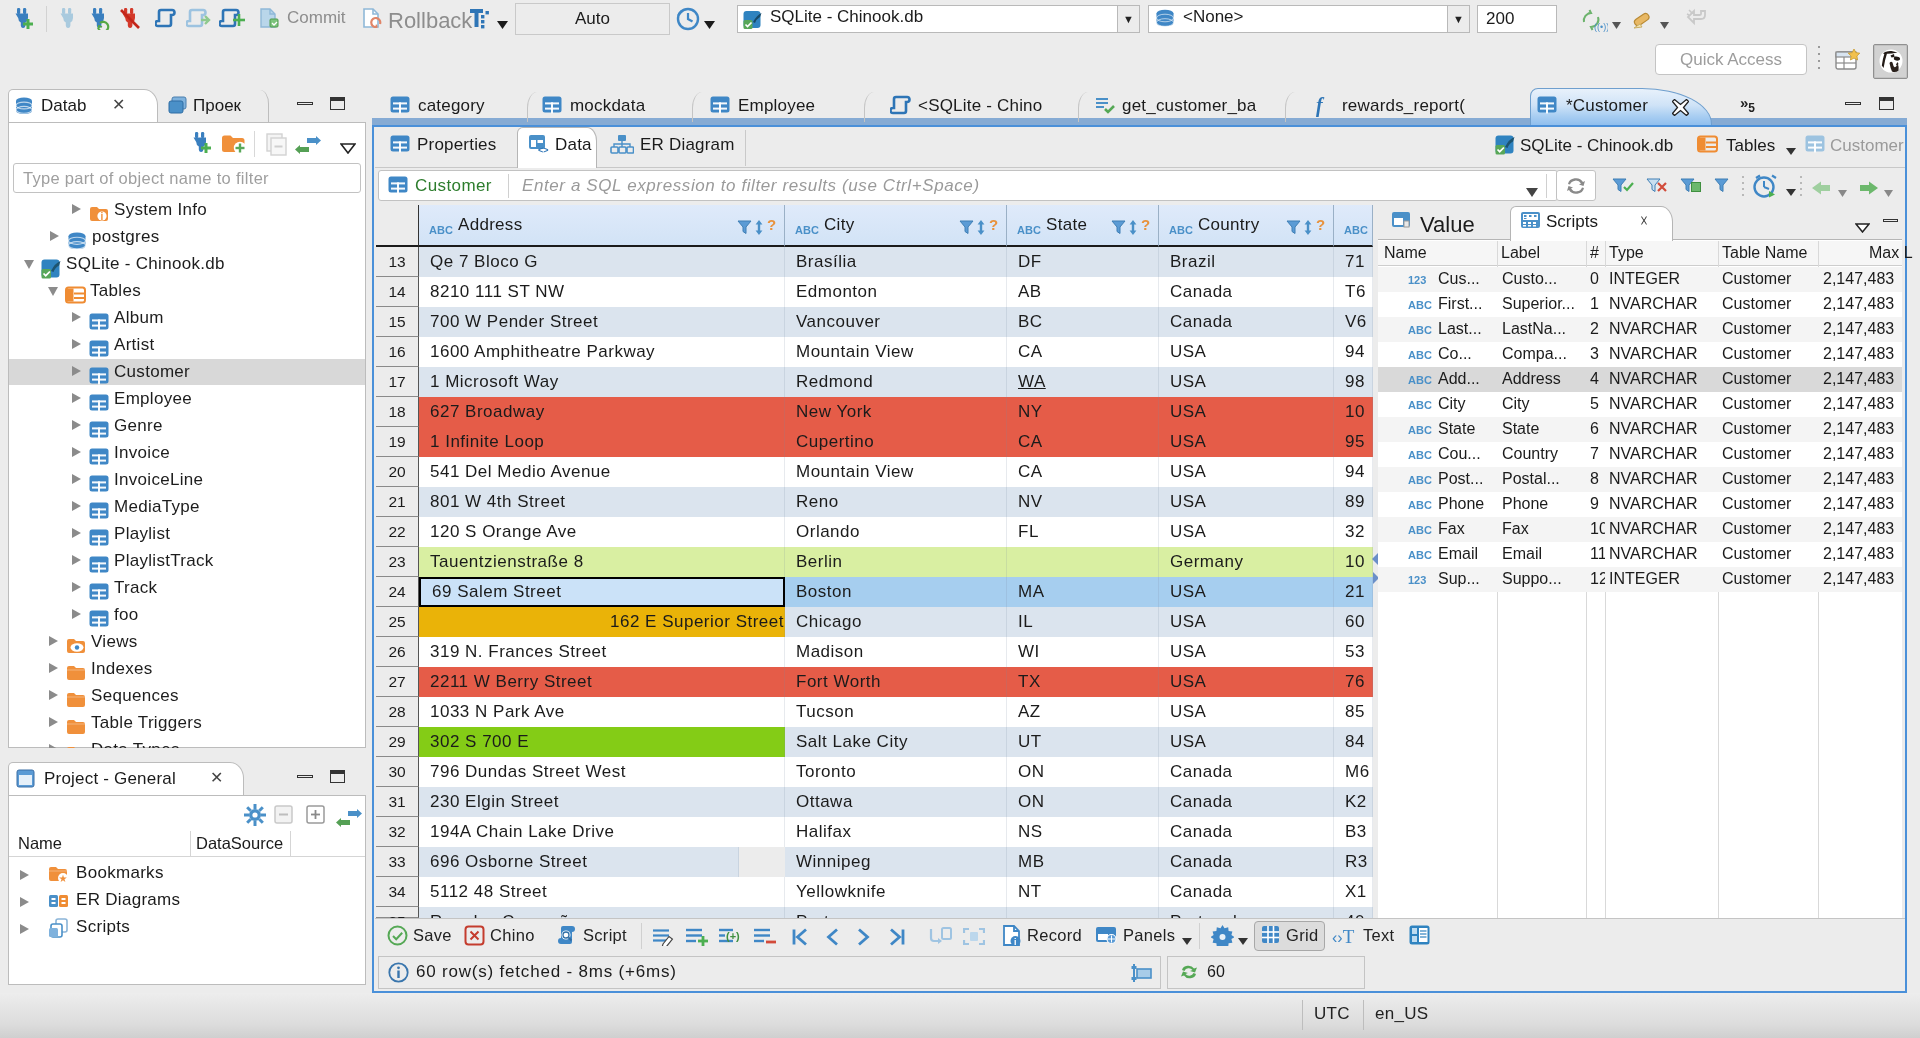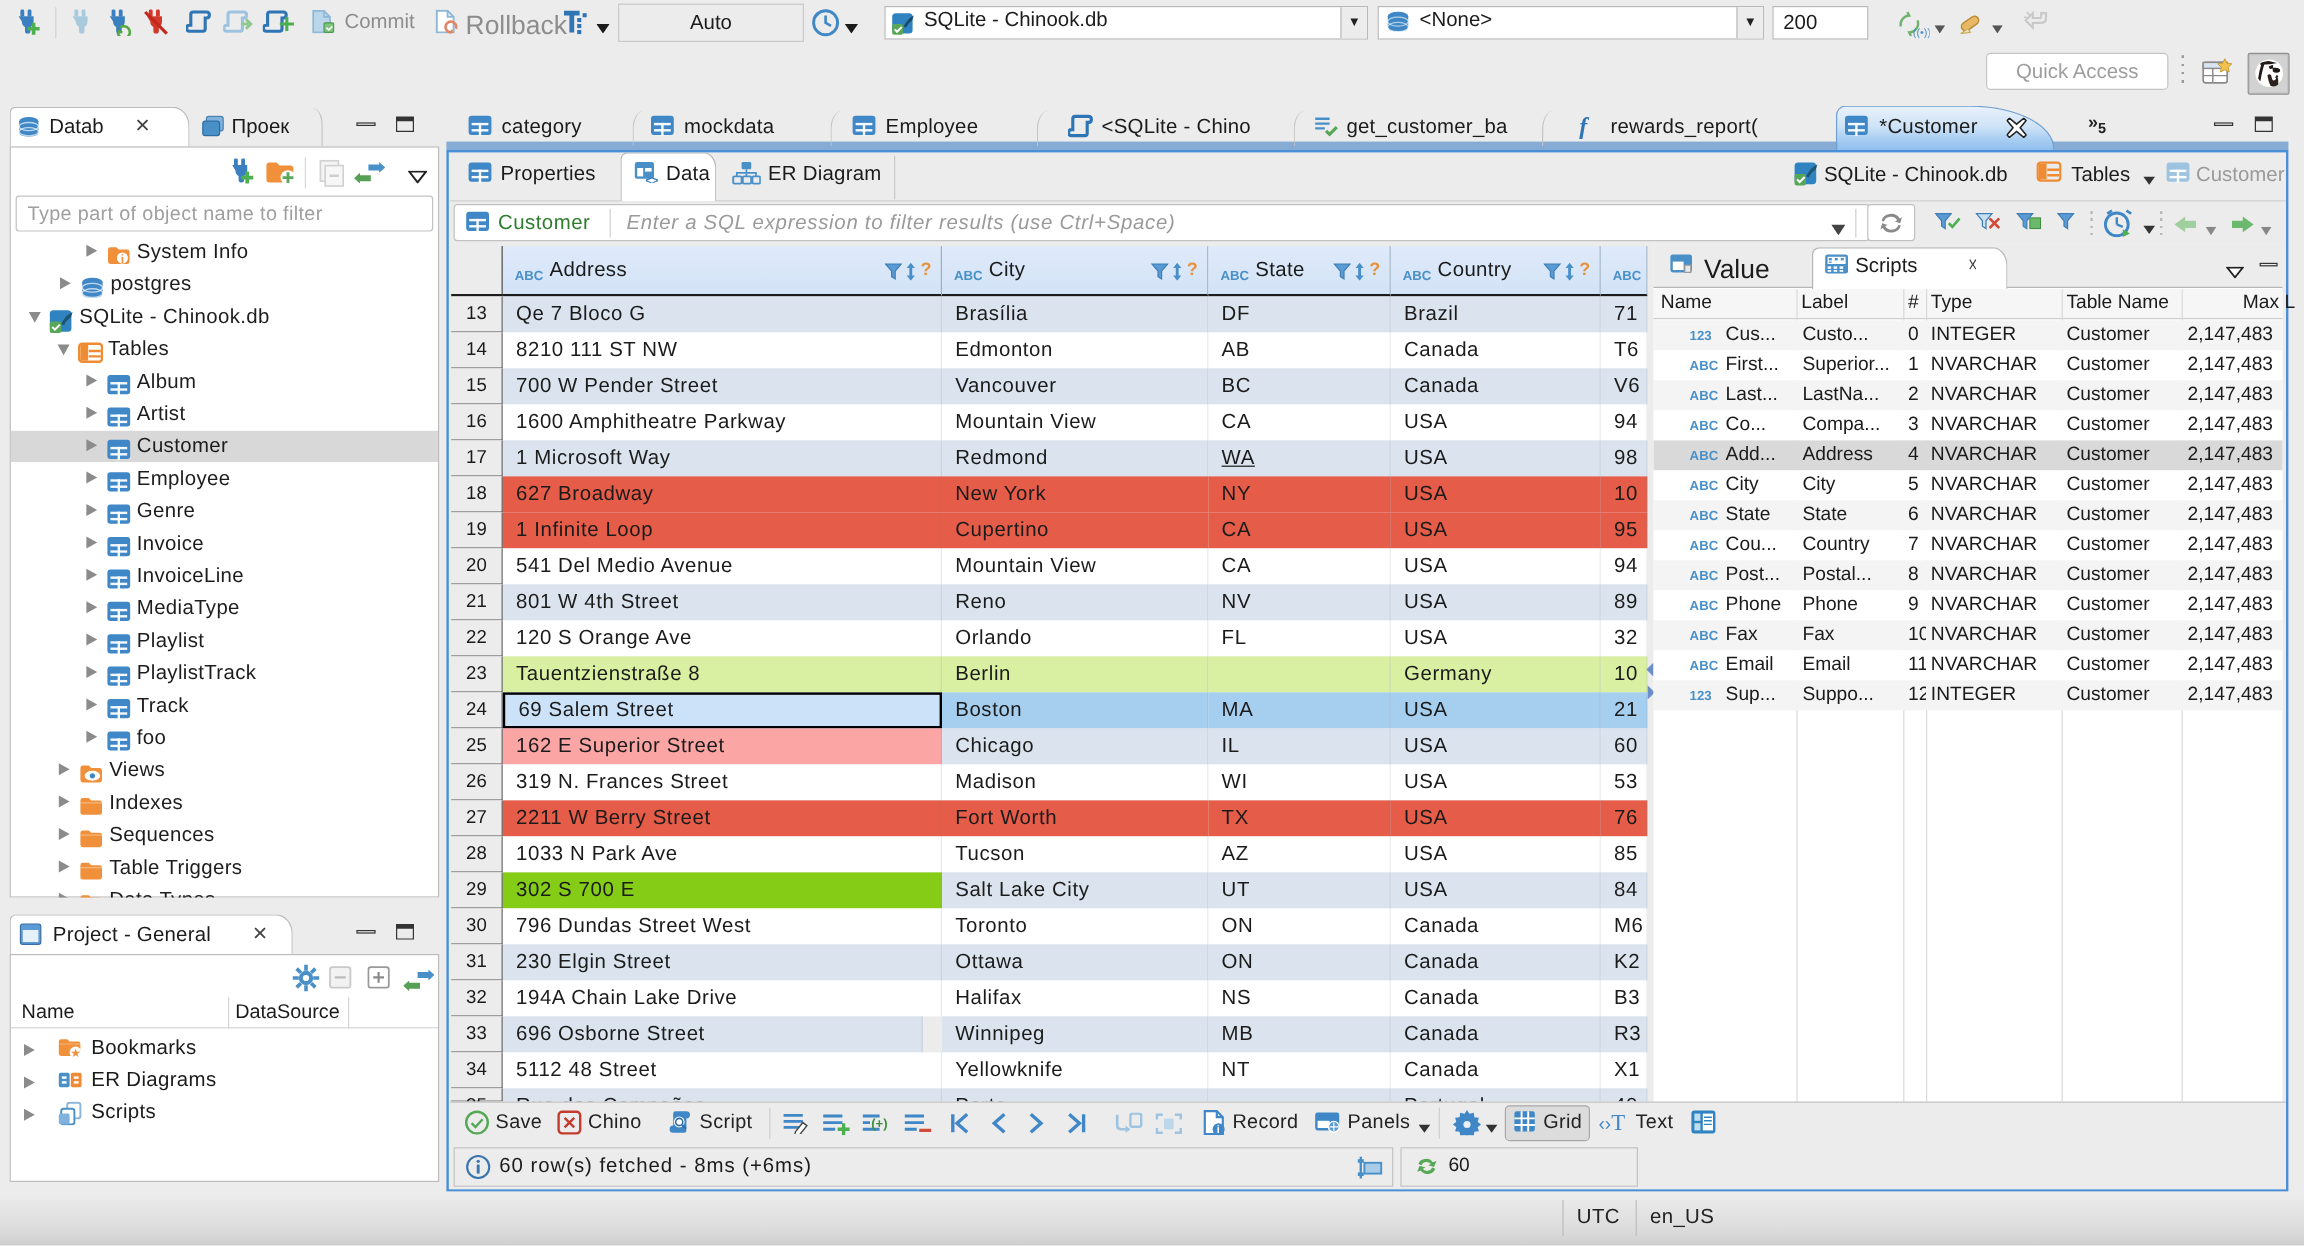--- a/index.html
+++ b/index.html
@@ -795,21 +795,21 @@
 <div class="gcell" style="left:1007px;top:547px;width:152px;height:30px;background:#d9efa2;"></div>
 <div class="gcell" style="left:1159px;top:547px;width:175px;height:30px;background:#d9efa2;">Germany</div>
 <div class="gcell" style="left:1334px;top:547px;width:39px;height:30px;background:#d9efa2;">10</div>
 <div class="rn" style="left:376px;top:577px;width:43px;height:30px;line-height:30px">24</div>
 <div class="gcell" style="left:419px;top:577px;width:366px;height:30px;background:#cbe2f8;border:2px solid #000;line-height:26px;">69 Salem Street</div>
 <div class="gcell" style="left:785px;top:577px;width:222px;height:30px;background:#a6ceef;">Boston</div>
 <div class="gcell" style="left:1007px;top:577px;width:152px;height:30px;background:#a6ceef;">MA</div>
 <div class="gcell" style="left:1159px;top:577px;width:175px;height:30px;background:#a6ceef;">USA</div>
 <div class="gcell" style="left:1334px;top:577px;width:39px;height:30px;background:#a6ceef;">21</div>
 <div class="rn" style="left:376px;top:607px;width:43px;height:30px;line-height:30px">25</div>
-<div class="gcell" style="left:419px;top:607px;width:366px;height:30px;background:#fca5a5;">162 E Superior Street</div>
+<div class="gcell" style="left:419px;top:607px;width:366px;height:30px;background:#eab308;text-align:right;">162 E Superior Street</div>
 <div class="gcell" style="left:785px;top:607px;width:222px;height:30px;background:#dbe4ee;">Chicago</div>
 <div class="gcell" style="left:1007px;top:607px;width:152px;height:30px;background:#dbe4ee;">IL</div>
 <div class="gcell" style="left:1159px;top:607px;width:175px;height:30px;background:#dbe4ee;">USA</div>
 <div class="gcell" style="left:1334px;top:607px;width:39px;height:30px;background:#dbe4ee;">60</div>
 <div class="rn" style="left:376px;top:637px;width:43px;height:30px;line-height:30px">26</div>
 <div class="gcell" style="left:419px;top:637px;width:366px;height:30px;background:#ffffff;">319 N. Frances Street</div>
 <div class="gcell" style="left:785px;top:637px;width:222px;height:30px;background:#ffffff;">Madison</div>
 <div class="gcell" style="left:1007px;top:637px;width:152px;height:30px;background:#ffffff;">WI</div>
 <div class="gcell" style="left:1159px;top:637px;width:175px;height:30px;background:#ffffff;">USA</div>
 <div class="gcell" style="left:1334px;top:637px;width:39px;height:30px;background:#ffffff;">53</div>
@@ -843,21 +843,21 @@
 <div class="gcell" style="left:1007px;top:787px;width:152px;height:30px;background:#dbe4ee;">ON</div>
 <div class="gcell" style="left:1159px;top:787px;width:175px;height:30px;background:#dbe4ee;">Canada</div>
 <div class="gcell" style="left:1334px;top:787px;width:39px;height:30px;background:#dbe4ee;">K2</div>
 <div class="rn" style="left:376px;top:817px;width:43px;height:30px;line-height:30px">32</div>
 <div class="gcell" style="left:419px;top:817px;width:366px;height:30px;background:#ffffff;">194A Chain Lake Drive</div>
 <div class="gcell" style="left:785px;top:817px;width:222px;height:30px;background:#ffffff;">Halifax</div>
 <div class="gcell" style="left:1007px;top:817px;width:152px;height:30px;background:#ffffff;">NS</div>
 <div class="gcell" style="left:1159px;top:817px;width:175px;height:30px;background:#ffffff;">Canada</div>
 <div class="gcell" style="left:1334px;top:817px;width:39px;height:30px;background:#ffffff;">B3</div>
 <div class="rn" style="left:376px;top:847px;width:43px;height:30px;line-height:30px">33</div>
-<div class="gcell" style="left:419px;top:847px;width:350px;height:30px;background:#dbe4ee;">696 Osborne Street</div>
+<div class="gcell" style="left:419px;top:847px;width:320px;height:30px;background:#dbe4ee;">696 Osborne Street</div>
 <div class="gcell" style="left:785px;top:847px;width:222px;height:30px;background:#dbe4ee;">Winnipeg</div>
 <div class="gcell" style="left:1007px;top:847px;width:152px;height:30px;background:#dbe4ee;">MB</div>
 <div class="gcell" style="left:1159px;top:847px;width:175px;height:30px;background:#dbe4ee;">Canada</div>
 <div class="gcell" style="left:1334px;top:847px;width:39px;height:30px;background:#dbe4ee;">R3</div>
 <div class="rn" style="left:376px;top:877px;width:43px;height:30px;line-height:30px">34</div>
 <div class="gcell" style="left:419px;top:877px;width:366px;height:30px;background:#ffffff;">5112 48 Street</div>
 <div class="gcell" style="left:785px;top:877px;width:222px;height:30px;background:#ffffff;">Yellowknife</div>
 <div class="gcell" style="left:1007px;top:877px;width:152px;height:30px;background:#ffffff;">NT</div>
 <div class="gcell" style="left:1159px;top:877px;width:175px;height:30px;background:#ffffff;">Canada</div>
 <div class="gcell" style="left:1334px;top:877px;width:39px;height:30px;background:#ffffff;">X1</div>

